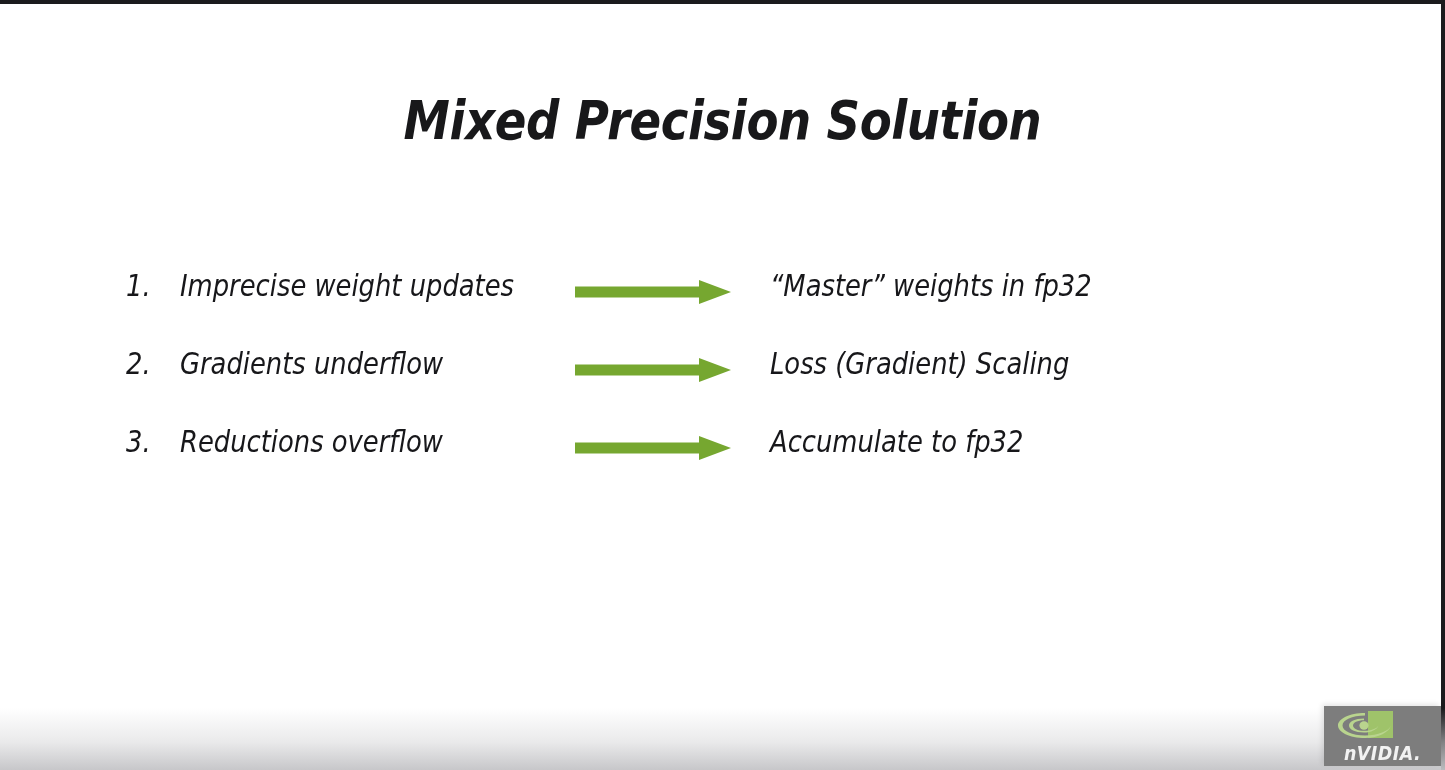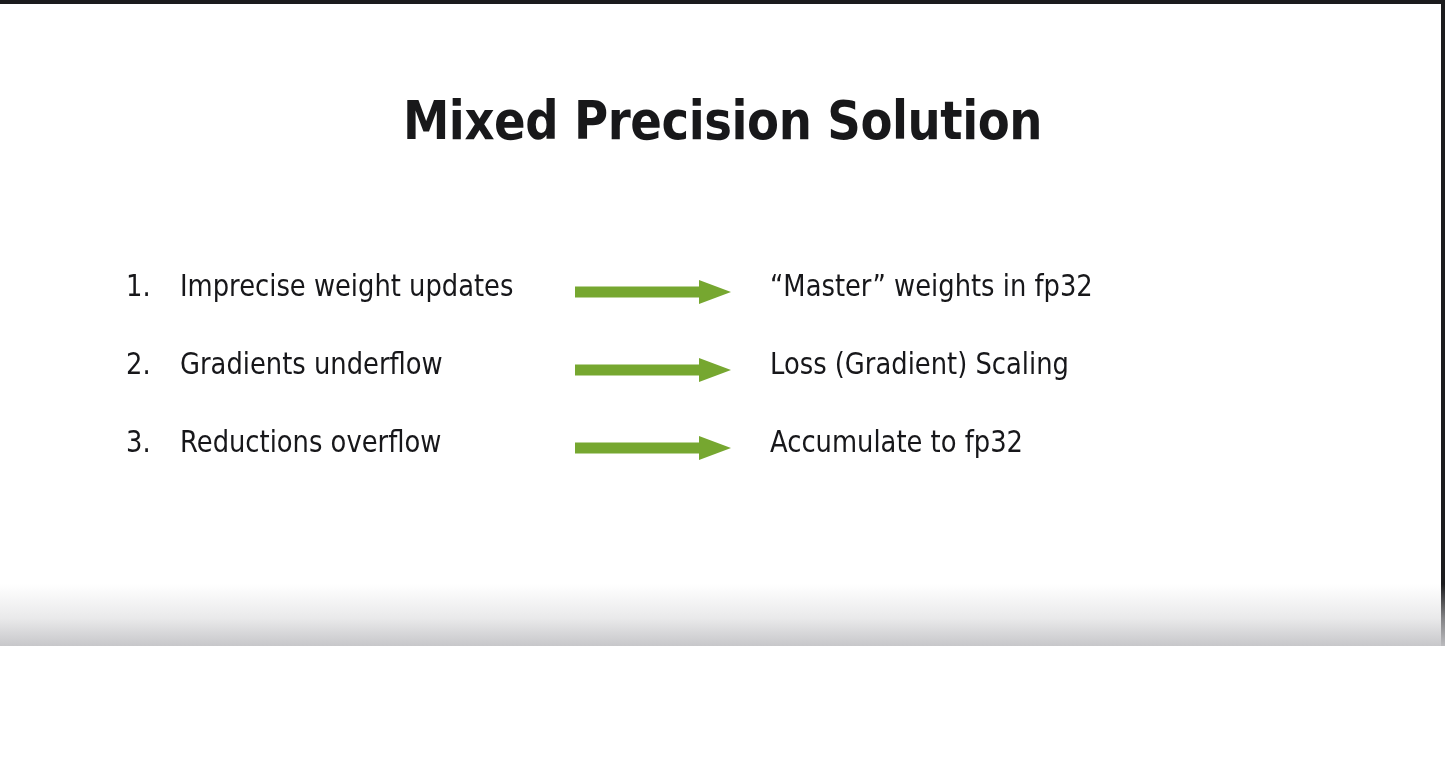--- a/index.html
+++ b/index.html
@@ -8,24 +8,25 @@
     padding: 0;
     background: #ffffff;
   }
   body {
     font-family: "Liberation Sans", sans-serif;
   }
 
   .slide {
     position: relative;
     width: 1445px;
-    height: 646px;
+    height: 770px;
     background: #ffffff;
     overflow: hidden;
     box-sizing: border-box;
+    font-style: italic;
   }
 
   
   .edge-top {
     position: absolute;
     left: 0; top: 0;
     width: 1445px;
     height: 4px;
     background: #1b1b1d;
   }
@@ -194,14 +195,23 @@
       <svg class="arrow" viewBox="0 0 156 24">
         <polygon points="0,6.5 124,6.5 124,0 156,12 124,24 124,17.5 0,17.5" fill="#76a730"></polygon>
       </svg>
       <span class="bullet-solution">Accumulate to fp32</span>
     </div>
 
   </div>
 
   <div class="bottom-fade"></div>
 
+  <div class="nv-badge">
+    <svg class="nv-eye" viewBox="0 0 60 31">
+      <rect x="33" y="1" width="25" height="27" fill="#9fc36a"></rect>
+      <path d="M30 3 C14 3 3 9 3 15.5 C3 22 14 28 30 28 C44 28 54 22 56 15.5 C54 21 43 25.5 30 25.5 C17 25.5 7.5 21 7.5 15.5 C7.5 10 17 5.5 30 5.5 Z" fill="#b9d48e"></path>
+      <path d="M29 8.5 C20 8.5 14 11.5 14 15.5 C14 19.5 20 22.5 29 22.5 C36 22.5 42 19.8 43.5 15.5 C42 18.6 36 20.8 29 20.8 C22.5 20.8 18 18.5 18 15.5 C18 12.5 22.5 10.2 29 10.2 Z" fill="#b9d48e"></path>
+      <ellipse cx="29" cy="15.5" rx="4.6" ry="4.2" fill="#b9d48e"></ellipse>
+    </svg>
+    <div class="nv-word">nVIDIA.</div>
+  </div>
 
 </div>
 
 </body></html>

